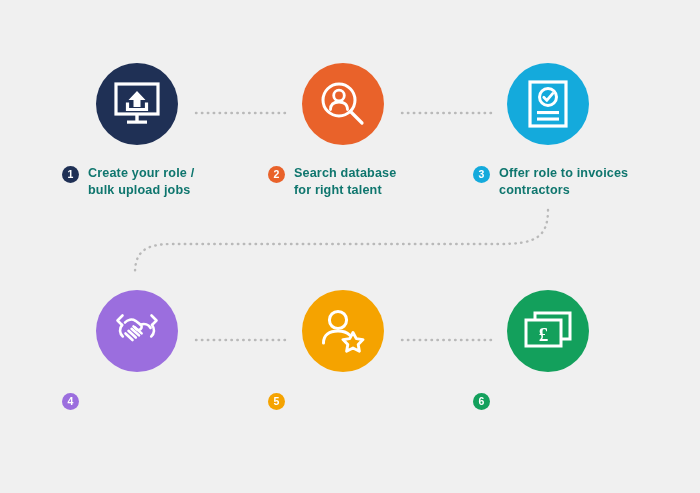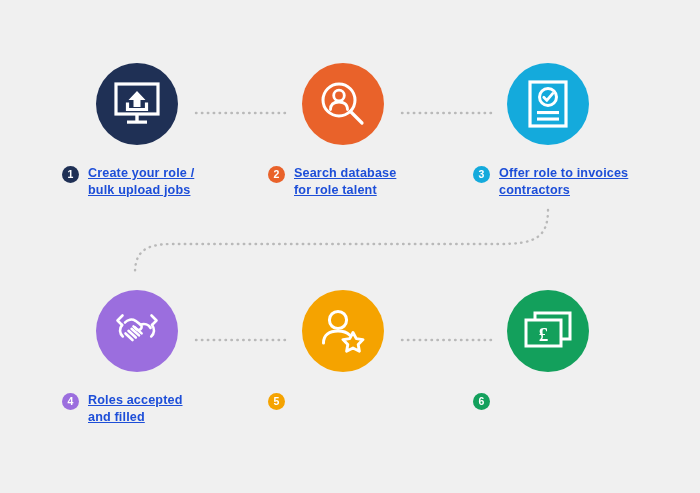--- a/index.html
+++ b/index.html
@@ -60,28 +60,27 @@
     color: #ffffff;
     font-size: 10.5px;
     font-weight: bold;
     line-height: 17px;
     text-align: center;
     margin-top: 1px;
     font-family: "Liberation Sans", sans-serif;
   }
   .step-text {
     margin-left: 9px;
-    color: #1d4ed8;
+    color: #0f766e;
     font-size: 12.6px;
     font-weight: bold;
     line-height: 16.5px;
     letter-spacing: 0.15px;
     white-space: pre-line;
     font-family: "Liberation Sans", sans-serif;
-    text-decoration: underline;
   }
 
   
   #step-1 { left: 62px;  top: 63px; }
   #step-2 { left: 268px; top: 63px; }
   #step-3 { left: 473px; top: 63px; }
   
   #step-4 { left: 62px;  top: 290px; }
   #step-5 { left: 268px; top: 290px; }
   #step-6 { left: 473px; top: 290px; }
@@ -125,21 +124,21 @@
           <circle cx="19" cy="19" r="16" fill="none" stroke="#fff" stroke-width="3"></circle>
           <circle cx="19" cy="14.5" r="5.3" fill="none" stroke="#fff" stroke-width="2.8"></circle>
           <path d="M10.5 28.5 C10.5 22.8, 14.4 21, 19 21 C23.6 21, 27.5 22.8, 27.5 28.5" fill="none" stroke="#fff" stroke-width="2.8" stroke-linecap="round"></path>
           <line x1="30.5" y1="30.5" x2="42" y2="42" stroke="#fff" stroke-width="3.2" stroke-linecap="round"></line>
         </svg>
       </span>
     </div>
     <div class="step-label-row">
       <span class="badge" style="background:#e9622a">2</span>
       <span class="step-text">Search database
-for role talent</span>
+for right talent</span>
     </div>
   </div>
 
   <div class="step" id="step-3">
     <div class="step-icon" style="background:#14aadc">
       <span>
         <svg width="40" height="48" viewBox="0 0 40 48">
           <rect x="2" y="2" width="36" height="44" fill="none" stroke="#fff" stroke-width="3.2"></rect>
           <circle cx="20" cy="17" r="8.5" fill="none" stroke="#fff" stroke-width="3"></circle>
           <path d="M15.8 17.2 L18.8 20.4 L24.6 13.6" fill="none" stroke="#fff" stroke-width="2.8" stroke-linecap="round" stroke-linejoin="round"></path>
@@ -171,22 +170,20 @@
             <path d="M12.5 24.5 L19.5 31"></path>
             <path d="M15.5 21.8 L22.8 28.5"></path>
             <path d="M18.6 19.8 L26 26.4"></path>
             <path d="M22 18.5 L28.6 24.4"></path>
           </g>
         </svg>
       </span>
     </div>
     <div class="step-label-row">
       <span class="badge" style="background:#9b6ede">4</span>
-      <span class="step-text">Roles accepted
-and filled</span>
     </div>
   </div>
 
   <div class="step" id="step-5">
     <div class="step-icon" style="background:#f5a300">
       <span>
         <svg width="46" height="44" viewBox="0 0 46 44">
           <circle cx="18" cy="11" r="8.6" fill="none" stroke="#fff" stroke-width="3"></circle>
           <path d="M3.5 34 C3.5 26, 9.5 22, 18 22 C23 22, 27 23.4, 29.6 26" fill="none" stroke="#fff" stroke-width="3" stroke-linecap="round"></path>
           <path d="M33 23.5 L36.3 29.6 L43 30.6 L38.2 35.5 L39.4 42.2

